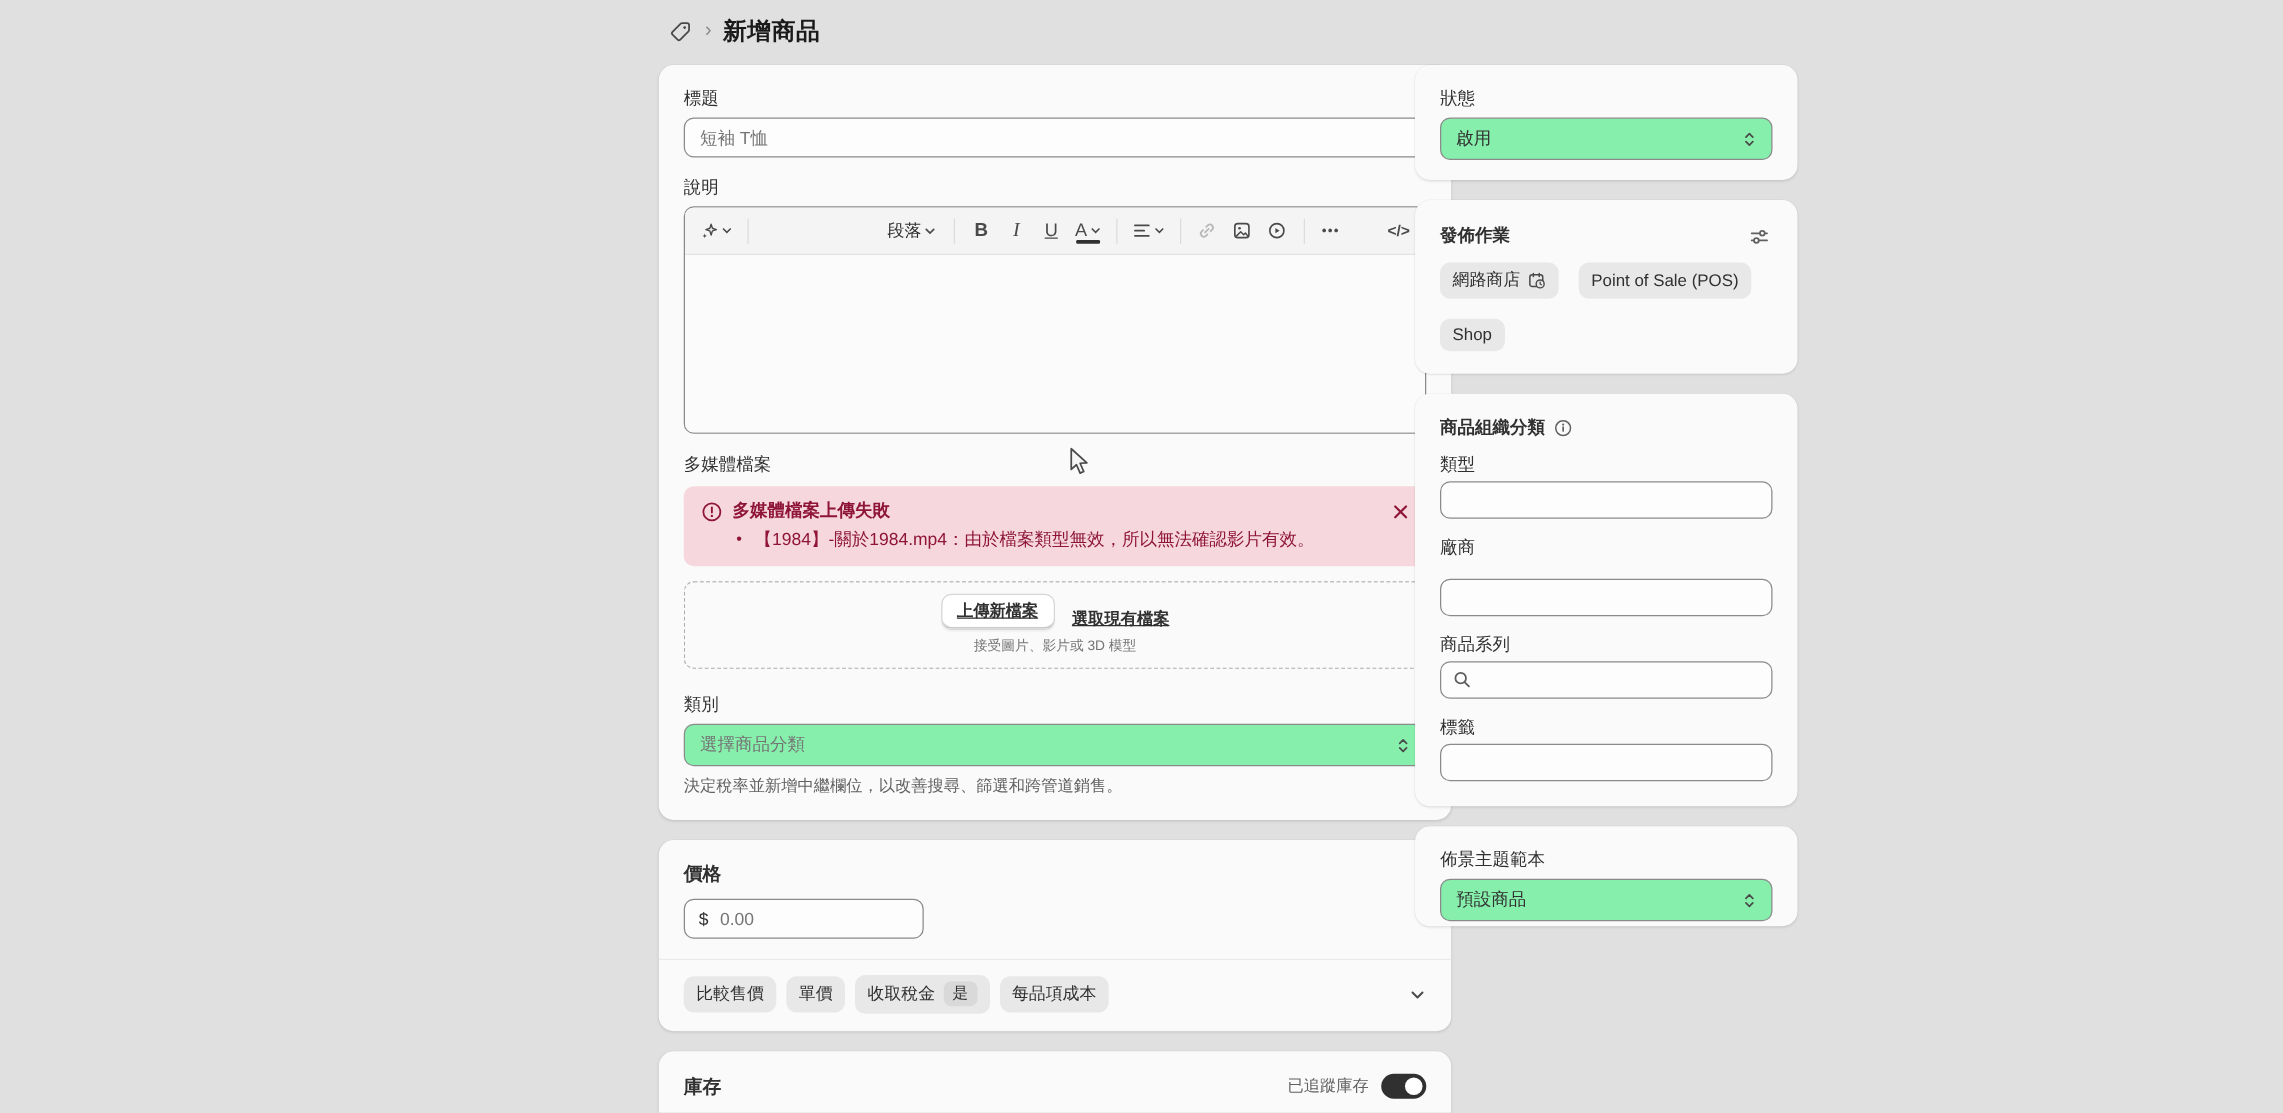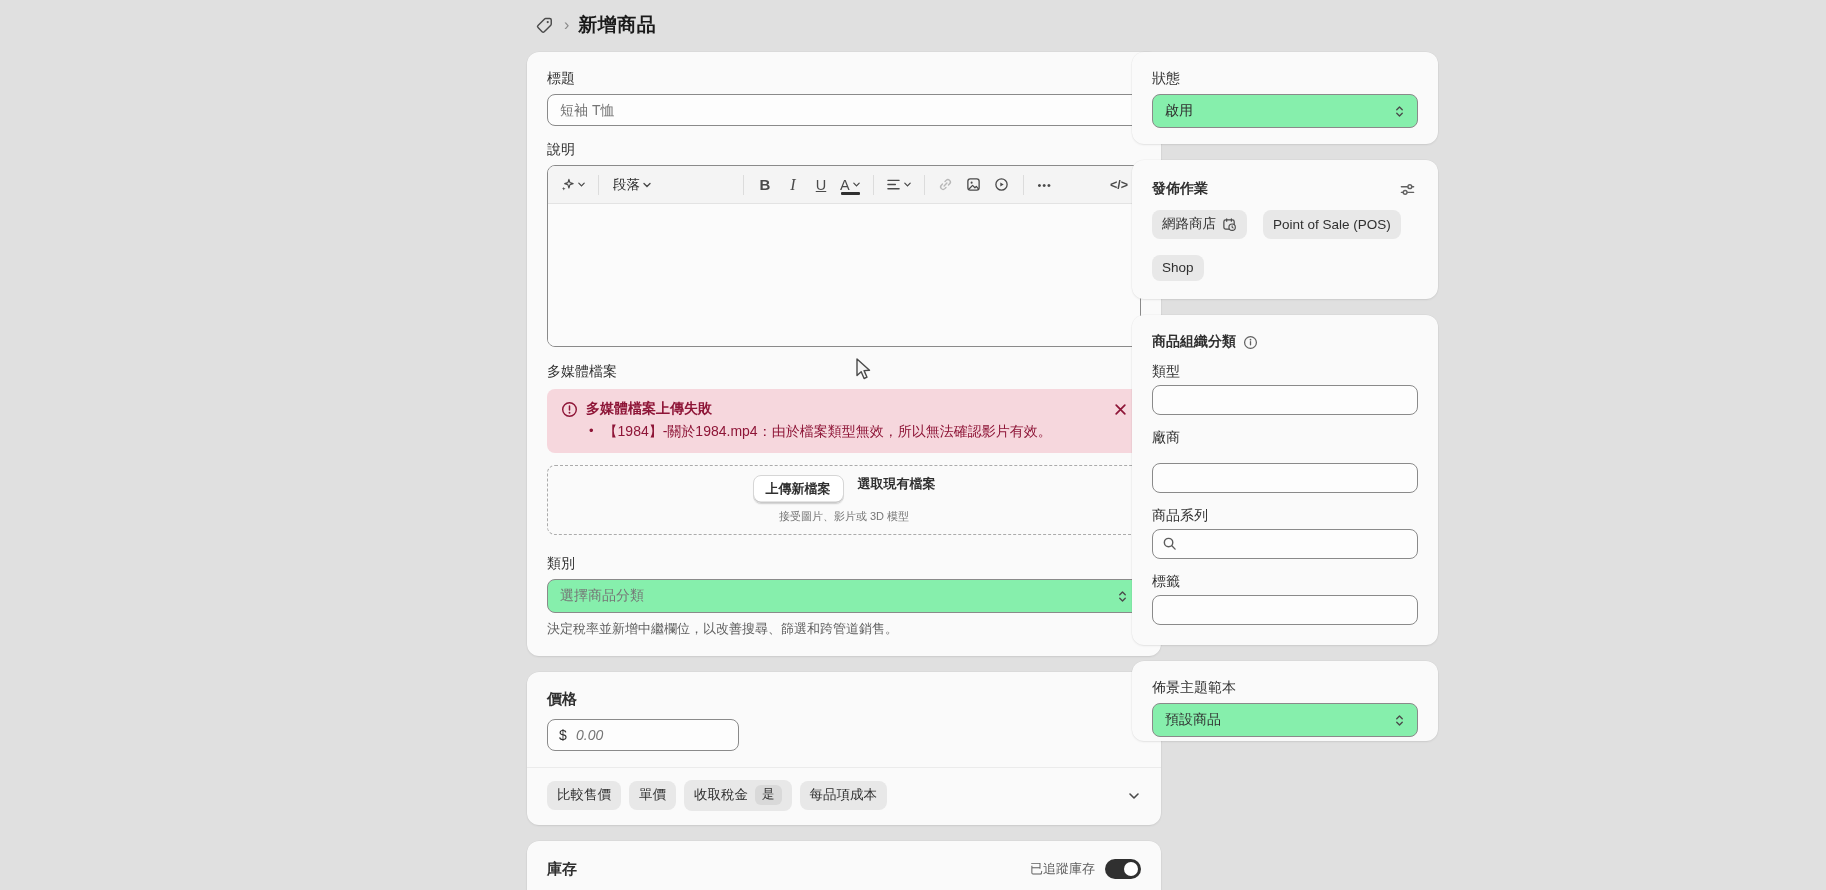--- a/index.html
+++ b/index.html
@@ -54,21 +54,21 @@
   .editor-toolbar {
     height: 38px; background: #f4f4f4; border-bottom: 1px solid #e3e3e3;
     display: flex; align-items: center; padding: 0 8px; gap: 2px;
   }
   .tb-btn {
     height: 28px; min-width: 26px; padding: 0 4px; border-radius: 6px;
     display: flex; align-items: center; justify-content: center; gap: 2px;
     cursor: pointer; color: #4a4a4a; font-size: 14px;
   }
   .tb-sep { width: 1px; height: 20px; background: #dcdcdc; margin: 0 6px; }
-  .tb-paragraph { width: 128px; justify-content: flex-start; padding: 0 6px; font-size: 13.5px; color: #303030; }
+  .tb-paragraph { width: 128px; justify-content: flex-end; padding: 0 6px; font-size: 13.5px; color: #303030; margin-left: 20px; }
   .tb-bold { font-weight: 800; font-size: 15px; }
   .tb-italic { font-style: italic; font-family: "Liberation Serif", serif; font-size: 16px; }
   .tb-underline { text-decoration: underline; font-size: 14.5px; }
   .tb-colorA { position: relative; font-size: 14.5px; }
   .tb-colorA .bar { position: absolute; left: 5px; right: 5px; bottom: 4px; height: 2.5px; background: #303030; border-radius: 1px; }
   .tb-disabled { color: #b8b8b8; }
   .tb-spacer { flex: 1; }
   .editor-body { height: 142px; background: #fbfbfb; cursor: text; }
 
   
@@ -84,36 +84,36 @@
   .banner-close {
     position: absolute; right: 12px; top: 11px; width: 18px; height: 18px;
     display: flex; align-items: center; justify-content: center; cursor: pointer;
   }
 
   
   .dropzone {
     border: 1.5px dashed #ababab; border-radius: 8px;
     padding: 9px 10px 10px; text-align: center; margin-bottom: 20px;
   }
-  .dropzone-row { display: flex; align-items: flex-start; justify-content: center; gap: 14px; }
+  .dropzone-row { display: flex; align-items: flex-end; justify-content: center; gap: 14px; text-decoration: underline; }
   .btn-secondary {
     background: #ffffff; border: 1px solid #d6d6d6; border-radius: 8px;
     box-shadow: inset 0 -1.5px 0 #c9c9c9, 0 1px 1px rgba(0,0,0,.04);
     padding: 4px 12px 5px; font-size: 13px; font-weight: 700; color: #303030; cursor: pointer;
     font-family: inherit;
   }
   .btn-plain { font-size: 13px; font-weight: 700; color: #303030; cursor: pointer; background: none; border: none; font-family: inherit; }
   .dropzone-hint { margin-top: 5px; font-size: 11px; color: #757575; }
 
   .help-text { font-size: 13px; color: #616161; margin-top: 7px; }
 
   
   .price-input-wrap { position: relative; width: 192px; }
   .price-input-wrap .prefix { position: absolute; left: 12px; top: 8px; font-size: 14px; color: #303030; }
-  .price-input-wrap .text-input { padding-left: 28px; font-style: italic; }
+  .price-input-wrap .text-input { padding-left: 28px; }
 
   .pill-row {
     border-top: 1px solid #ebebeb;
     display: flex; align-items: center; gap: 8px;
     padding: 12px 20px 14px;
   }
   .pill {
     background: #e8e8e8; border-radius: 8px; padding: 5px 10px 6px;
     font-size: 13.5px; color: #303030; cursor: pointer;
     display: inline-flex; align-items: center; gap: 7px; white-space: nowrap;

